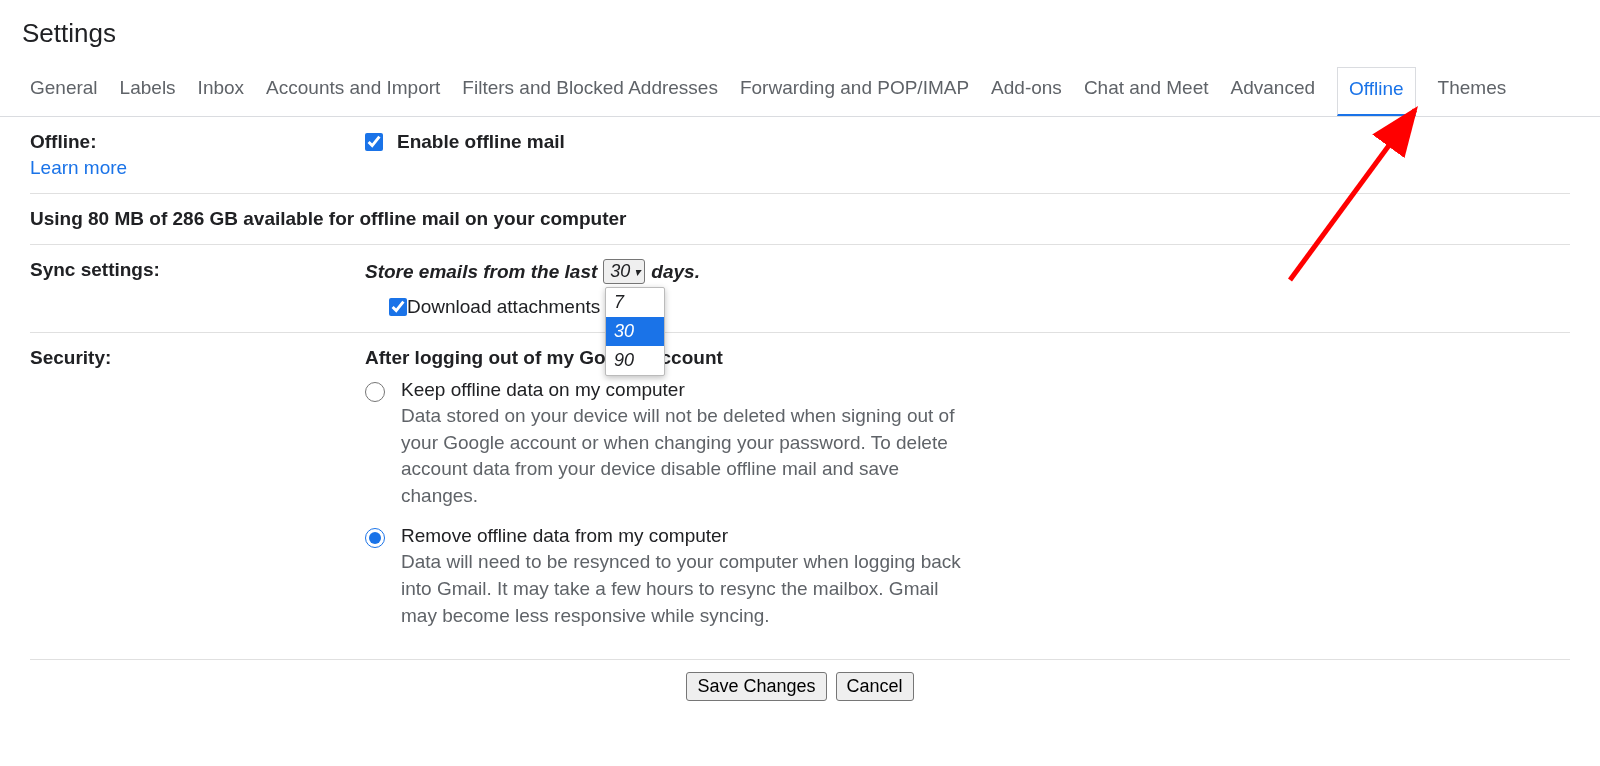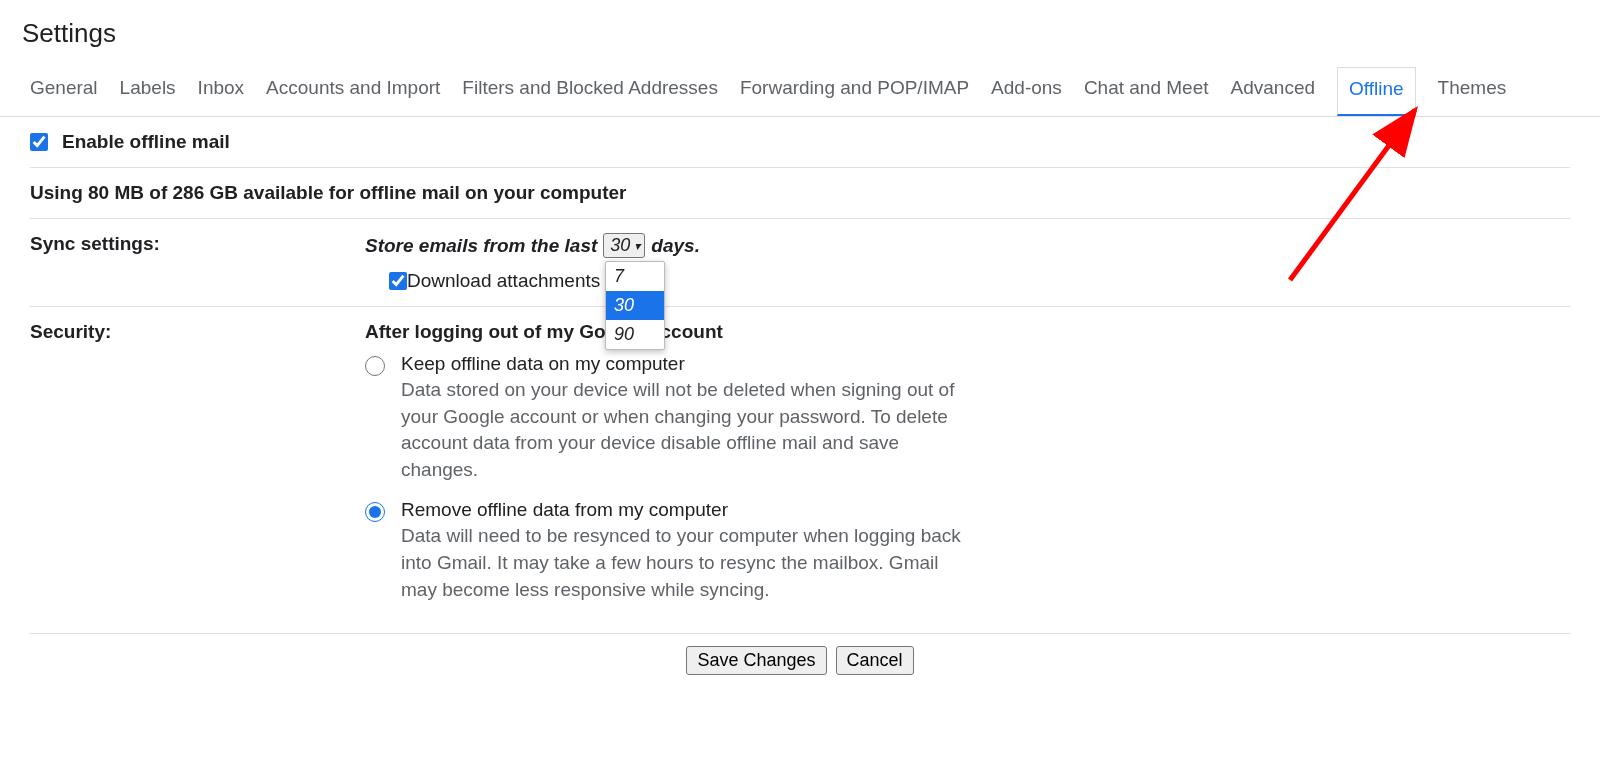--- a/index.html
+++ b/index.html
@@ -192,20 +192,24 @@
     <div class="tab">Add-ons</div>
     <div class="tab">Chat and Meet</div>
     <div class="tab">Advanced</div>
     <div class="tab active">Offline</div>
     <div class="tab">Themes</div>
   </div>
 
 <div class="content">
 
   <div class="section">
+    <div class="section-label">
+      <span>Offline:</span>
+      <a href="#">Learn more</a>
+    </div>
     <div class="section-body">
       <div class="check-row">
         <input type="checkbox" checked="" style="">
         <span class="bold">Enable offline mail</span>
       </div>
     </div>
   </div>
 
   <div class="section">
     <div class="section-body">

